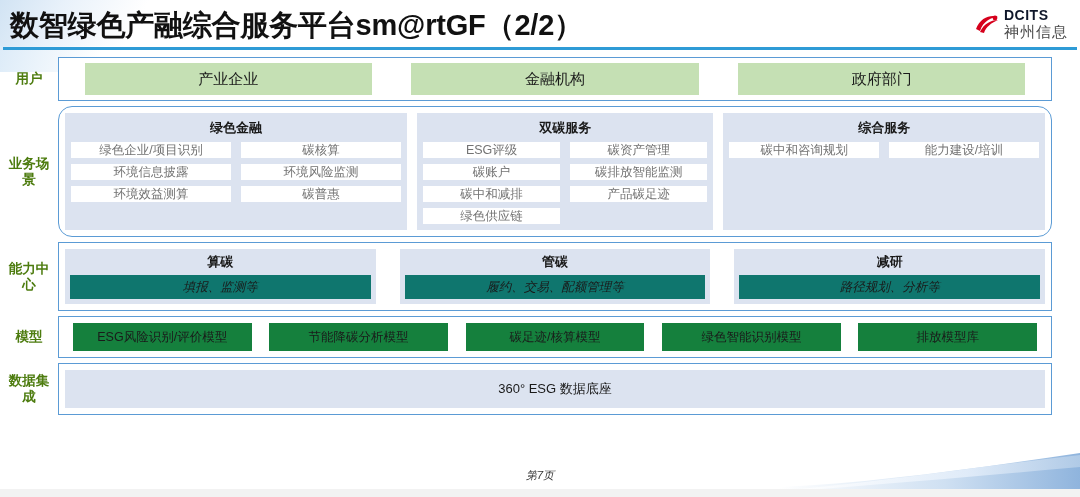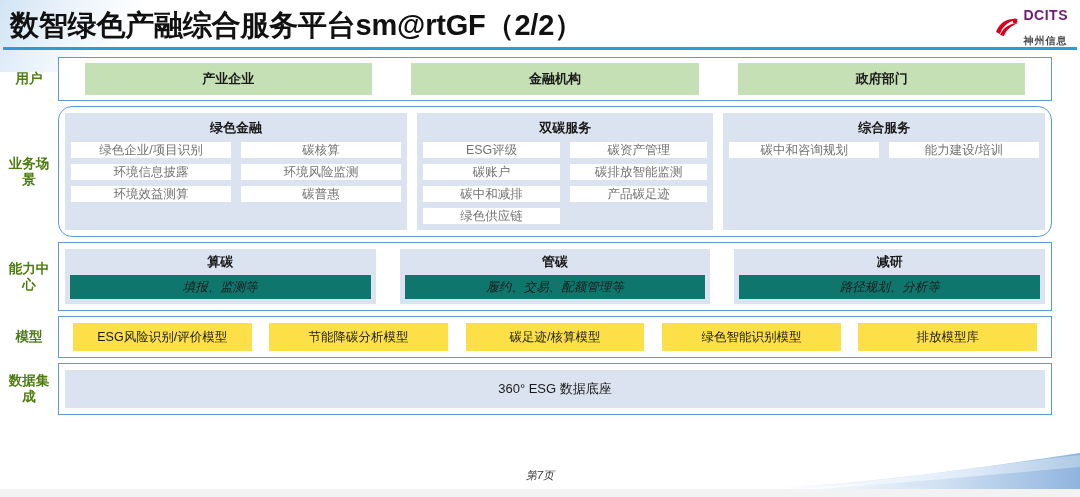--- a/index.html
+++ b/index.html
@@ -67,29 +67,29 @@
     position: relative;
   }
   .logo-text {
     display: flex;
     flex-direction: column;
     line-height: 1;
   }
   .logo-en {
     font-size: 14px;
     font-weight: bold;
-    color: #701a75;
+    color: #0f172a;
     letter-spacing: .5px;
   }
   .logo-cn {
-    font-size: 10px;
-    font-weight: bold;
+    font-size: 15px;
+    font-weight: normal;
     color: #4a4a4a;
     letter-spacing: 1px;
-    margin-top: 14px;
+    margin-top: 2px;
   }
 
   
   .diagram {
     position: absolute;
     left: 0; top: 57px;
     width: 1080px;
   }
   .row {
     display: flex;
@@ -130,22 +130,22 @@
     display: flex;
     justify-content: center;
   }
   .user-box {
     background: #c5e0b4;
     height: 32px;
     width: 88%;
     display: flex;
     align-items: center;
     justify-content: center;
-    font-size: 13px;
-    font-weight: bold;
+    font-size: 15px;
+    font-weight: normal;
     color: #1a1a1a;
   }
 
   
   .biz-row .row-body {
     display: flex;
     gap: 10px;
     padding: 6px;
     border-radius: 14px;
   }
@@ -223,21 +223,21 @@
     display: flex;
     gap: 0;
     padding: 6px 5px;
   }
   .model-cell {
     flex: 1;
     display: flex;
     justify-content: center;
   }
   .model-box {
-    background: #fde047;
+    background: #15803d;
     height: 28px;
     width: 91%;
     display: flex;
     align-items: center;
     justify-content: center;
     font-size: 12.5px;
     color: #1a1a1a;
   }
 
   

